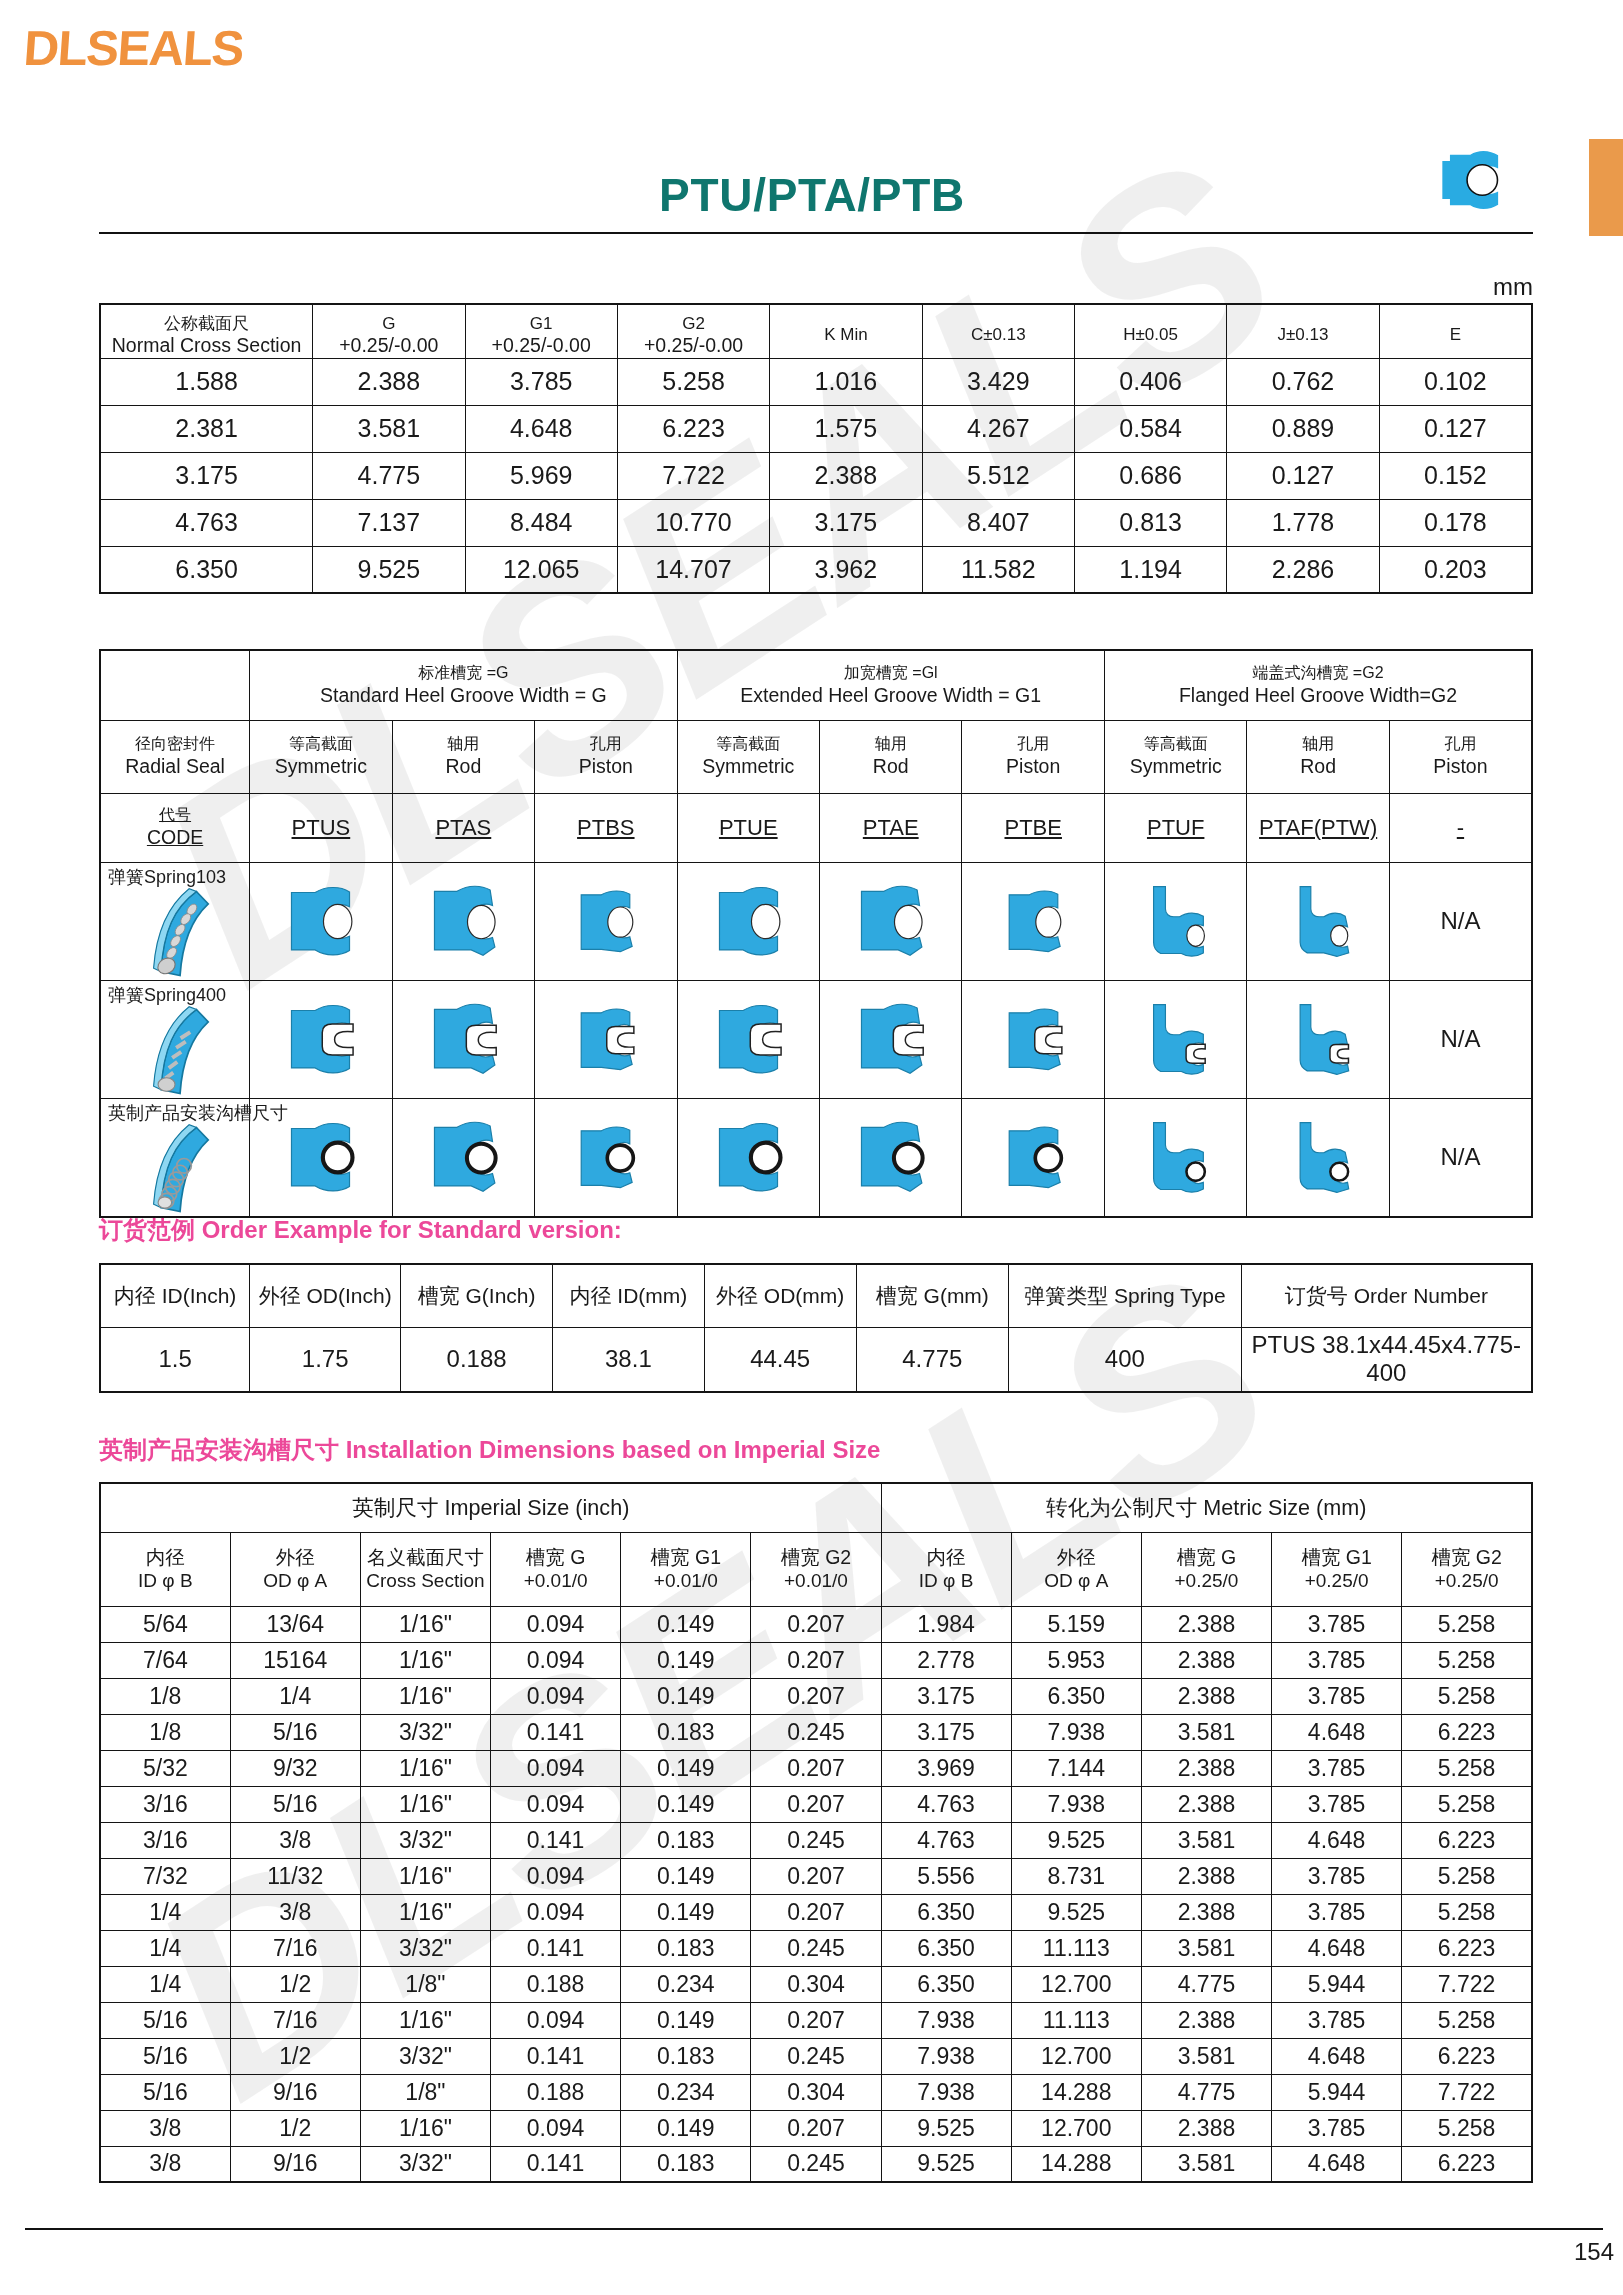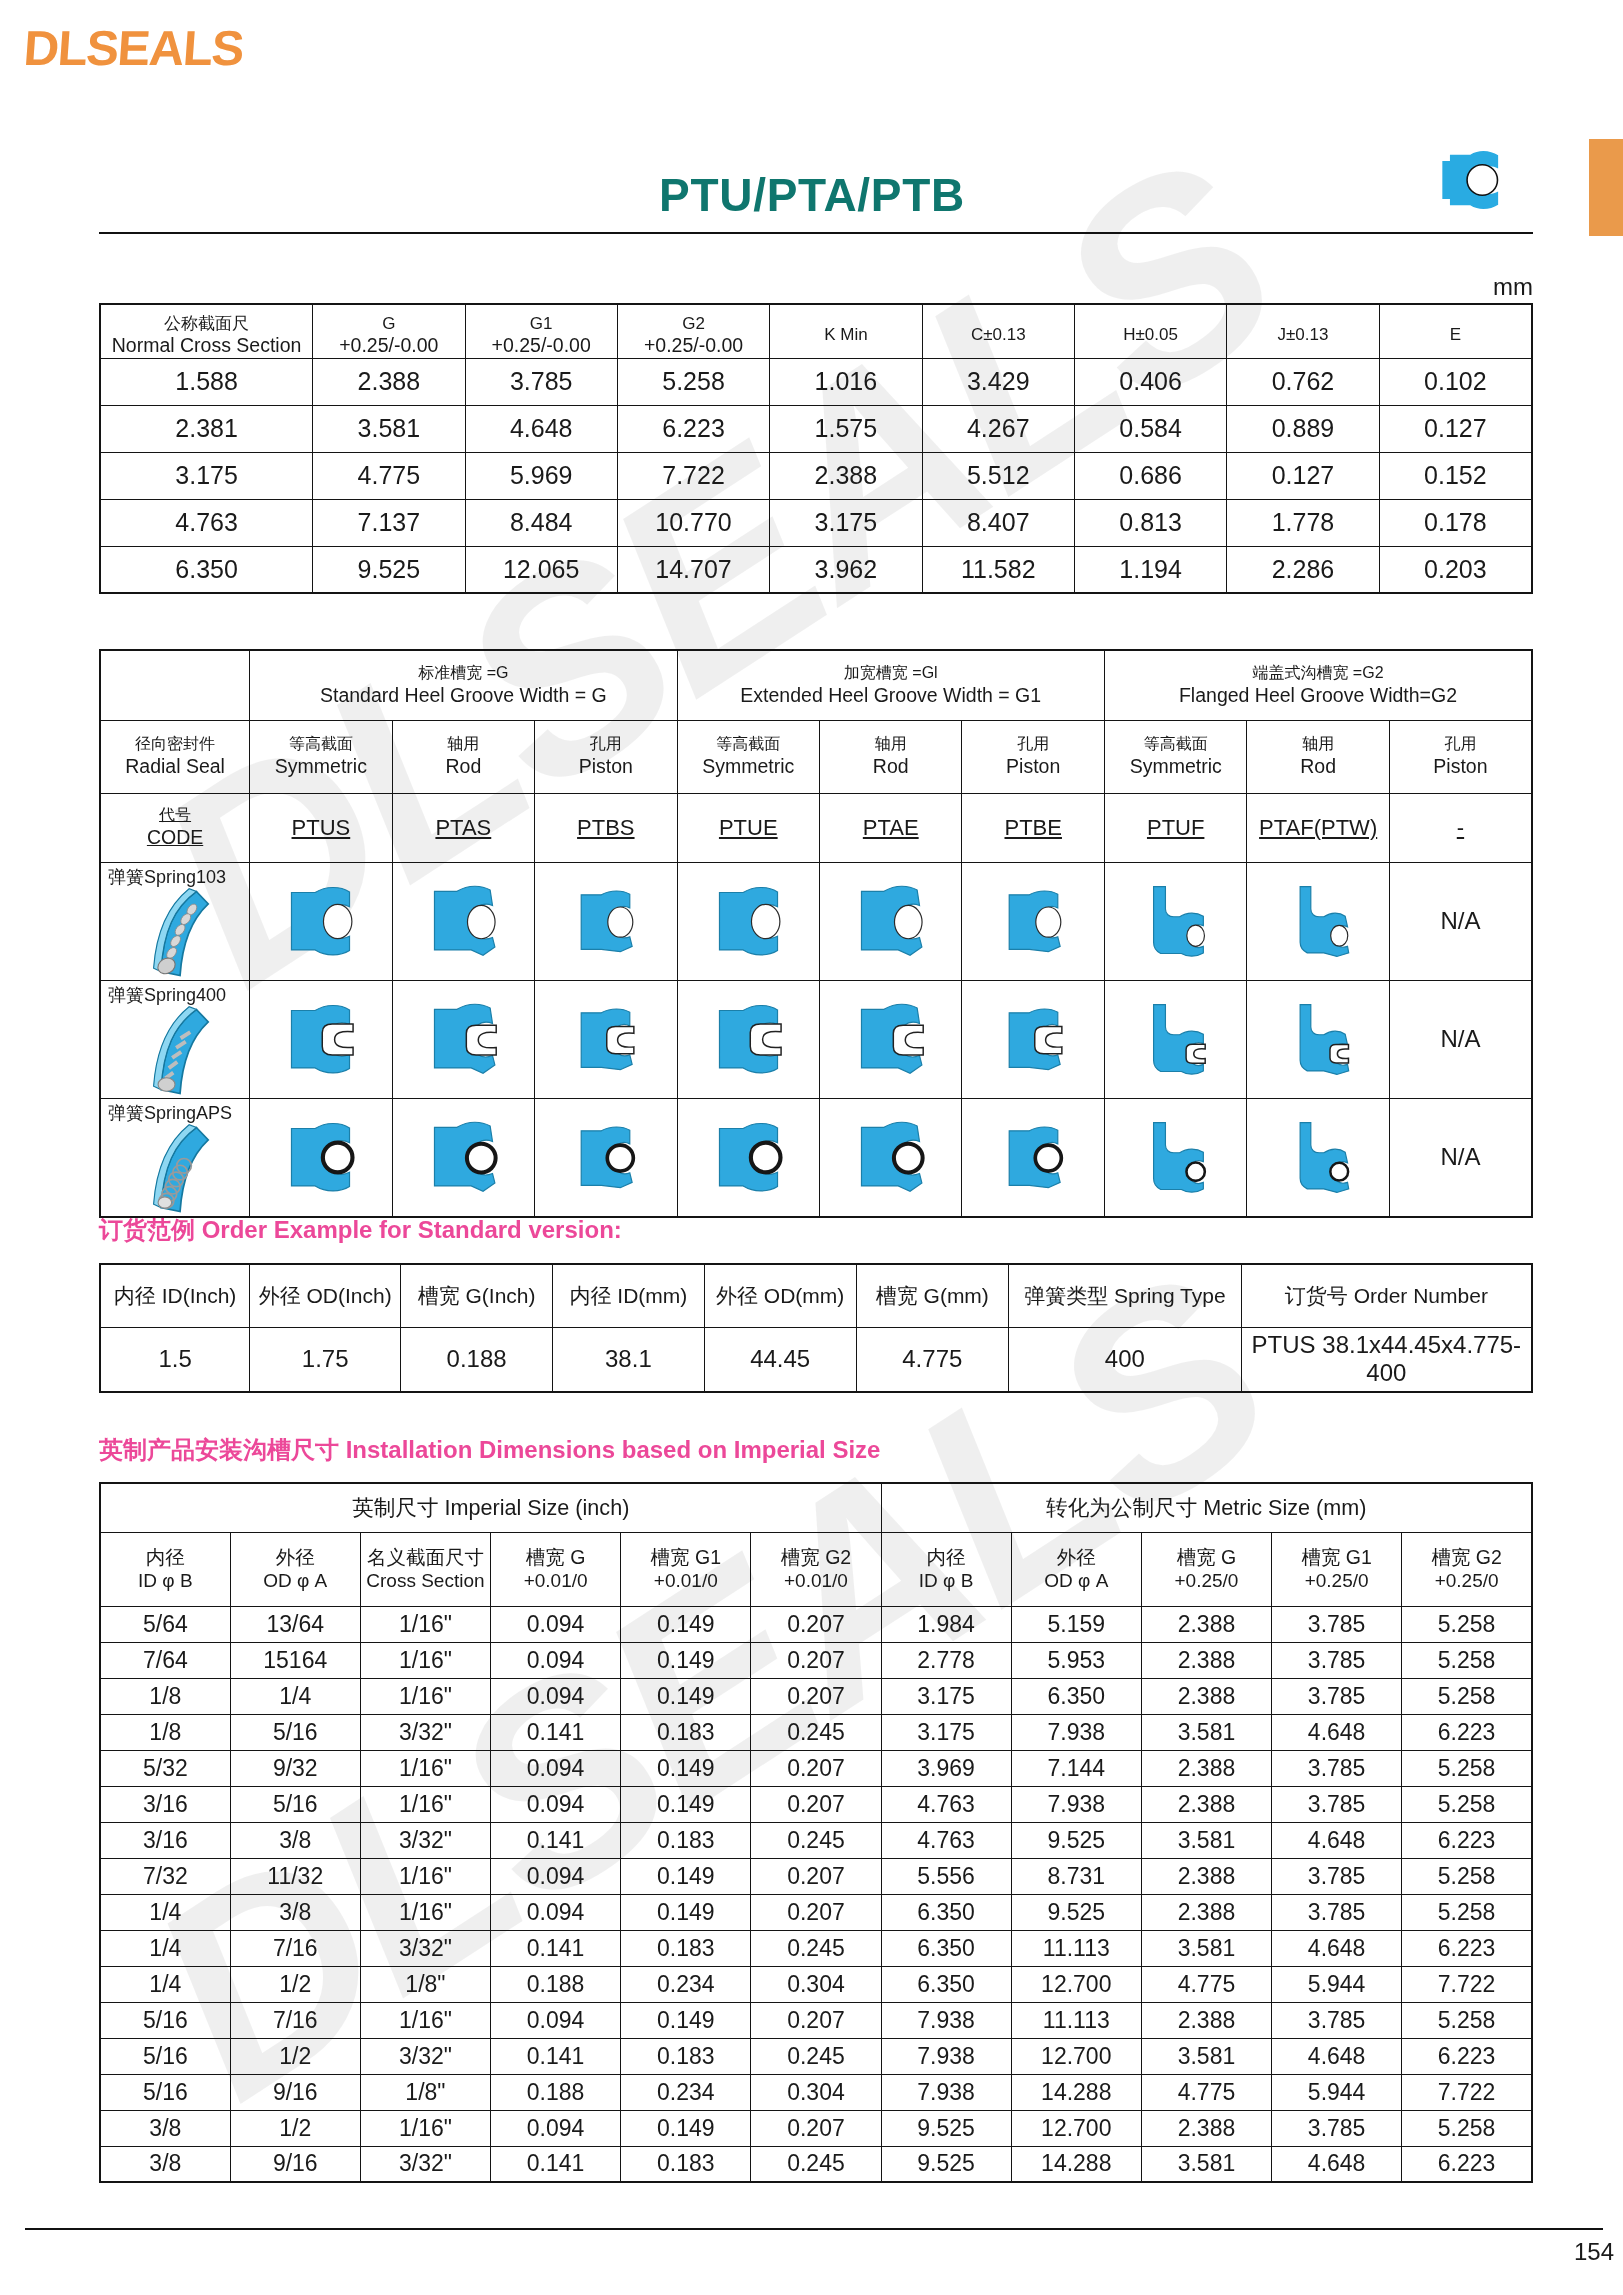--- a/index.html
+++ b/index.html
@@ -419,21 +419,21 @@
             <td class="seal-cell">
                 <svg viewBox="0 0 150 130" width="89" height="77" aria-hidden="true">
                   <path d="M44,6 L62,6 L62,44 C62,52 68,57 76,57 L84,57 C96,49 110,49 120,56 L124,74 C110,68 100,77 100,90 C100,103 110,112 124,107 L126,118 L106,124 L84,118 L56,118 C48,114 44,107 44,100 Z" fill="#2FA9DF" stroke="#1B7FA9" stroke-width="2"></path>
                   <path d="M 125.6 73.4 L 104.54 73.4 Q 94.4 73.4 94.4 81.98 L 94.4 96.02 Q 94.4 104.6 104.54 104.6 L 125.6 104.6 L 125.6 96.8 Q 106.88 98.672 106.88 89 Q 106.88 79.328 125.6 81.2 Z" fill="#fff" stroke="#222" stroke-width="2.5"></path>
                 </svg>
               </td>
             <td class="na-cell">N/A</td>
           </tr>
           <tr>
             <td class="spring-label-cell">
-              <div class="spring-label">弹簧SpringAPS</div>
+              <div class="spring-label">英制产品安装沟槽尺寸</div>
               <div class="spring-3d">
                   <svg viewBox="0 0 130 165" width="74" height="93" aria-hidden="true">
                     <path d="M103,8 C64,36 44,78 40,150 L74,157 C78,98 96,56 124,30 Z" fill="#2FA9DF" stroke="#15789F" stroke-width="3"></path>
     <path d="M40,150 C44,78 64,36 103,8 L90,3 C54,32 32,76 27,144 Z" fill="#8ED7F2" stroke="#15789F" stroke-width="2"></path>
                     <circle cx="81" cy="76" r="13" fill="none" stroke="#9a9a9a" stroke-width="3"></circle>
                     <circle cx="74" cy="88" r="13" fill="none" stroke="#9a9a9a" stroke-width="3"></circle>
                     <circle cx="67" cy="100" r="13" fill="none" stroke="#9a9a9a" stroke-width="3"></circle>
                     <circle cx="61" cy="113" r="13" fill="none" stroke="#9a9a9a" stroke-width="3"></circle>
                     <circle cx="55" cy="126" r="13" fill="none" stroke="#9a9a9a" stroke-width="3"></circle>
                     <circle cx="50" cy="138" r="13" fill="none" stroke="#9a9a9a" stroke-width="3"></circle>

